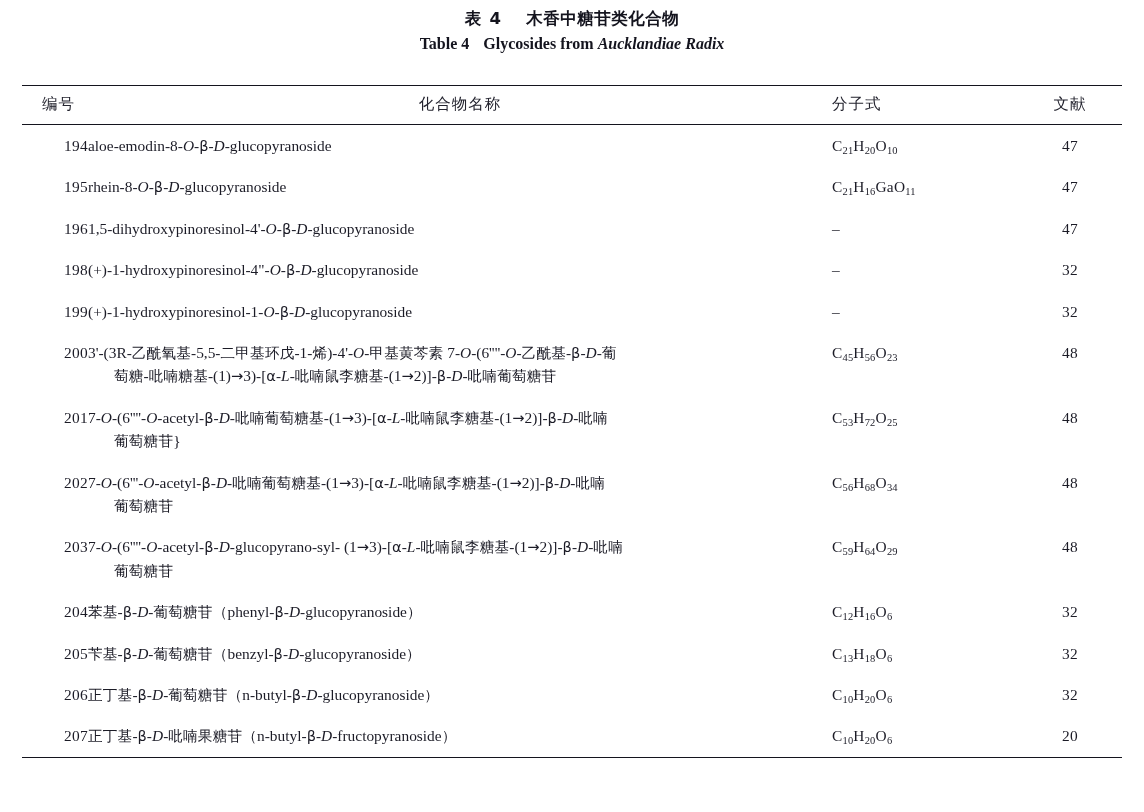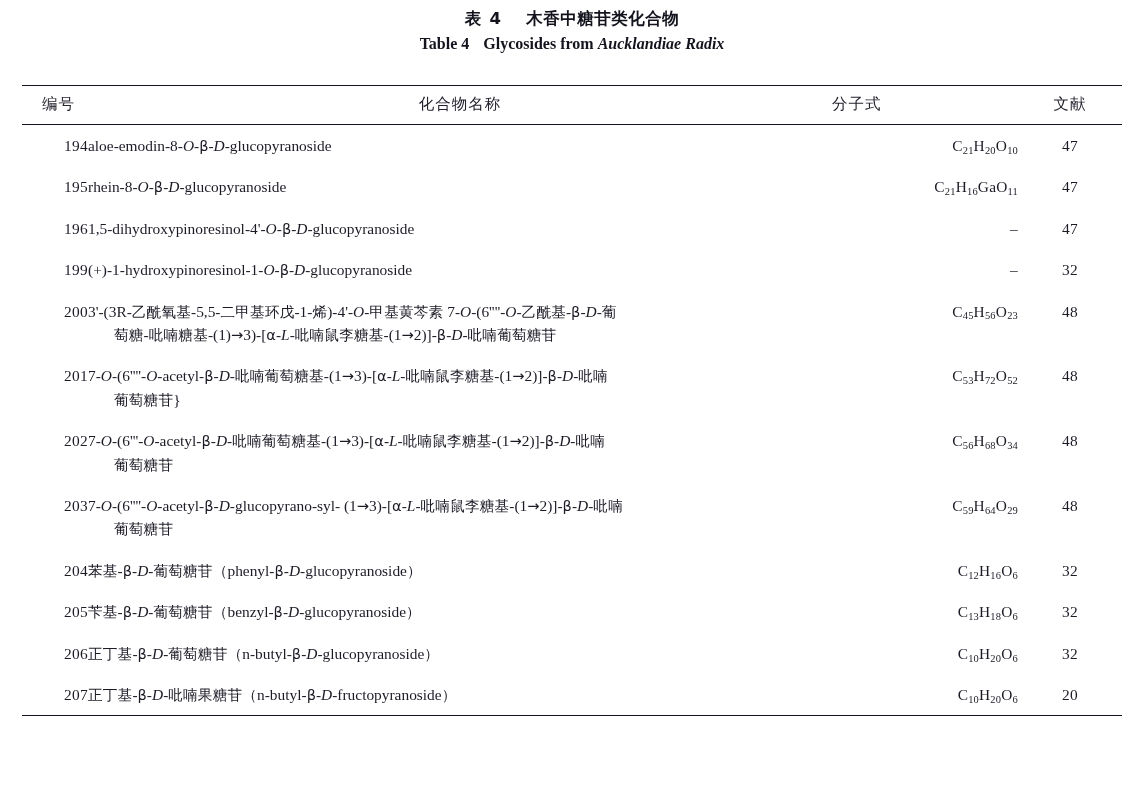--- a/index.html
+++ b/index.html
@@ -93,21 +93,21 @@
     padding-left: 22px;
     font-size: 15.6px;
     letter-spacing: 0.3px;
   }
   td.c-name {
     text-align: left;
     padding-left: 10px;
     padding-right: 8px;
   }
   td.c-form {
-    text-align: right;
+    text-align: left;
     padding-left: 6px;
     white-space: nowrap;
     letter-spacing: 0.2px;
   }
   td.c-ref {
     text-align: center;
     letter-spacing: 0.3px;
   }
 
   
@@ -180,20 +180,28 @@
           </tr>
           <tr>
             <td class="c-no">196</td>
             <td class="c-name">
               <span class="nm-line">1,5-dihydroxypinoresinol-4'-<span class="it">O</span>-<span class="gk">β</span>-<span class="it">D</span>-glucopyranoside</span>
             </td>
             <td class="c-form"><span class="dash">–</span></td>
             <td class="c-ref">47</td>
           </tr>
           <tr>
+            <td class="c-no">198</td>
+            <td class="c-name">
+              <span class="nm-line">(+)-1-hydroxypinoresinol-4"-<span class="it">O</span>-<span class="gk">β</span>-<span class="it">D</span>-glucopyranoside</span>
+            </td>
+            <td class="c-form"><span class="dash">–</span></td>
+            <td class="c-ref">32</td>
+          </tr>
+          <tr>
             <td class="c-no">199</td>
             <td class="c-name">
               <span class="nm-line">(+)-1-hydroxypinoresinol-1-<span class="it">O</span>-<span class="gk">β</span>-<span class="it">D</span>-glucopyranoside</span>
             </td>
             <td class="c-form"><span class="dash">–</span></td>
             <td class="c-ref">32</td>
           </tr>
           <tr>
             <td class="c-no">200</td>
             <td class="c-name">
@@ -202,21 +210,21 @@
             </td>
             <td class="c-form">C<sub>45</sub>H<sub>56</sub>O<sub>23</sub></td>
             <td class="c-ref">48</td>
           </tr>
           <tr>
             <td class="c-no">201</td>
             <td class="c-name">
               <span class="nm-line">7-<span class="it">O</span>-(6''''-<span class="it">O</span>-acetyl-<span class="gk">β</span>-<span class="it">D</span>-<span class="cn">吡</span><span class="cn">喃</span><span class="cn">葡</span><span class="cn">萄</span><span class="cn">糖</span><span class="cn">基</span>-(1<span class="gk">→</span>3)-[<span class="gk">α</span>-<span class="it">L</span>-<span class="cn">吡</span><span class="cn">喃</span><span class="cn">鼠</span><span class="cn">李</span><span class="cn">糖</span><span class="cn">基</span>-(1<span class="gk">→</span>2)]-<span class="gk">β</span>-<span class="it">D</span>-<span class="cn">吡</span><span class="cn">喃</span></span>
               <span class="nm-line cont"><span class="cn">葡</span><span class="cn">萄</span><span class="cn">糖</span><span class="cn">苷</span>}</span>
             </td>
-            <td class="c-form">C<sub>53</sub>H<sub>72</sub>O<sub>52</sub></td>
+            <td class="c-form">C<sub>53</sub>H<sub>72</sub>O<sub>25</sub></td>
             <td class="c-ref">48</td>
           </tr>
           <tr>
             <td class="c-no">202</td>
             <td class="c-name">
               <span class="nm-line">7-<span class="it">O</span>-(6'''-<span class="it">O</span>-acetyl-<span class="gk">β</span>-<span class="it">D</span>-<span class="cn">吡</span><span class="cn">喃</span><span class="cn">葡</span><span class="cn">萄</span><span class="cn">糖</span><span class="cn">基</span>-(1<span class="gk">→</span>3)-[<span class="gk">α</span>-<span class="it">L</span>-<span class="cn">吡</span><span class="cn">喃</span><span class="cn">鼠</span><span class="cn">李</span><span class="cn">糖</span><span class="cn">基</span>-(1<span class="gk">→</span>2)]-<span class="gk">β</span>-<span class="it">D</span>-<span class="cn">吡</span><span class="cn">喃</span></span>
               <span class="nm-line cont"><span class="cn">葡</span><span class="cn">萄</span><span class="cn">糖</span><span class="cn">苷</span></span>
             </td>
             <td class="c-form">C<sub>56</sub>H<sub>68</sub>O<sub>34</sub></td>
             <td class="c-ref">48</td>

